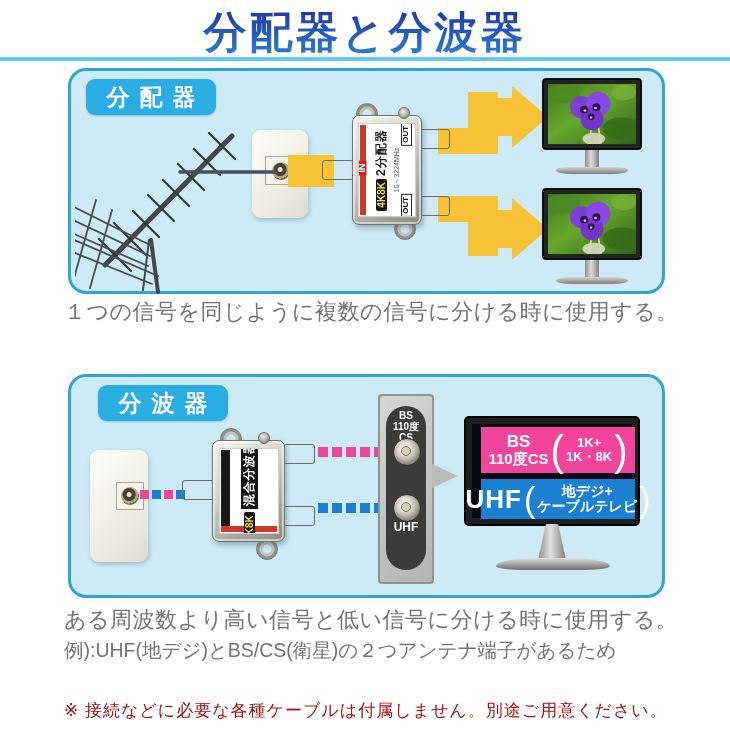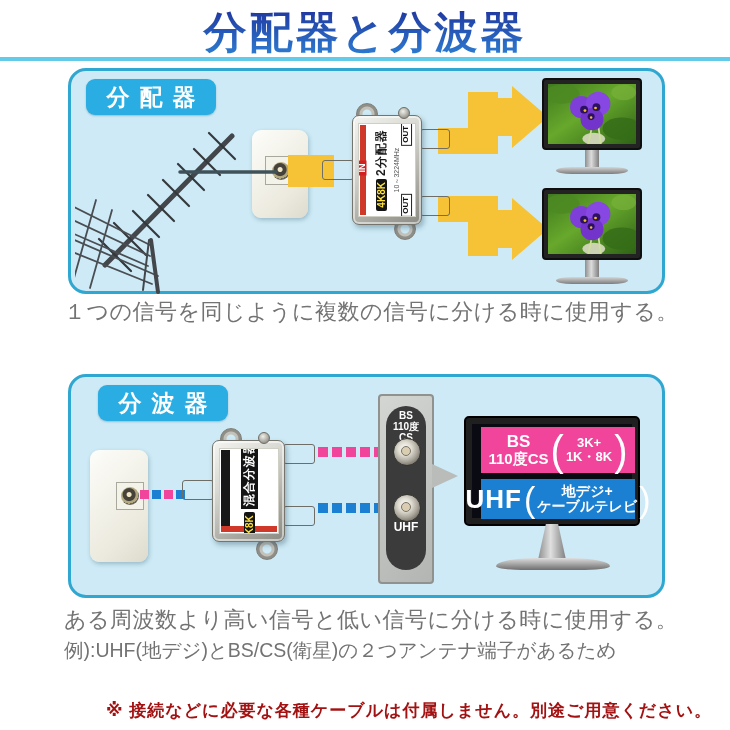--- a/index.html
+++ b/index.html
@@ -26,21 +26,21 @@
 
   
   p{margin:0;position:absolute;color:#737373;}
   .desc{font-size:22px;font-weight:500;letter-spacing:.5px;}
   .ex{font-size:20px;}
   .d1{left:64px;top:297px;}
   .e1{left:64px;top:329px;font-size:19.5px;}
   .d2{left:64px;top:605px;}
   .e2{left:64px;top:637px;font-size:19.5px;}
   .e3{left:104px;top:661px;font-size:19.5px;}
-  .note{left:64px;top:699px;font-size:17px;font-weight:bold;color:var(--note-red,#a31212);letter-spacing:1px;margin-left:42px;}
+  .note{left:64px;top:699px;font-size:17px;font-weight:normal;color:var(--note-red,#a31212);letter-spacing:1px;}
 
   
   .wallplate{position:absolute;background:linear-gradient(135deg,#fdfdfa,#eceade 70%,#dddbce);
              border-radius:9px;box-shadow:1px 2px 4px rgba(40,80,100,.3);z-index:1;}
   .wp1{left:252px;top:130px;width:56px;height:88px;}
   .wp2{left:90px;top:450px;width:58px;height:112px;}
   .wp-square{position:absolute;border:1.5px solid #a9a89c;background:#f4f3ea;box-sizing:border-box;
              display:flex;align-items:center;justify-content:center;}
   .wp1 .wp-square{left:13px;top:26px;width:31px;height:29px;}
   .wp2 .wp-square{left:26px;top:32px;width:28px;height:28px;}
@@ -332,21 +332,21 @@
   <div>
     <div class="bigtv-bezel">
       <div class="bigtv-screen">
         <div class="banner banner-bs">
           <span class="stack">
             <span class="bs-l1">BS</span>
             <span class="bs-l2">110度CS</span>
           </span>
           <span class="paren paren-big">(</span>
           <span class="stack">
-            <span class="bs-p">3K+</span>
+            <span class="bs-p">1K+</span>
             <span class="bs-p">1K・8K</span>
           </span>
           <span class="paren paren-big">)</span>
         </div>
         <div class="banner banner-uhf">
           <span class="uhf-word">UHF</span>
           <span class="paren paren-mid">(</span>
           <span class="stack">
             <span class="uhf-p">地デジ+</span>
             <span class="uhf-p">ケーブルテレビ</span>

